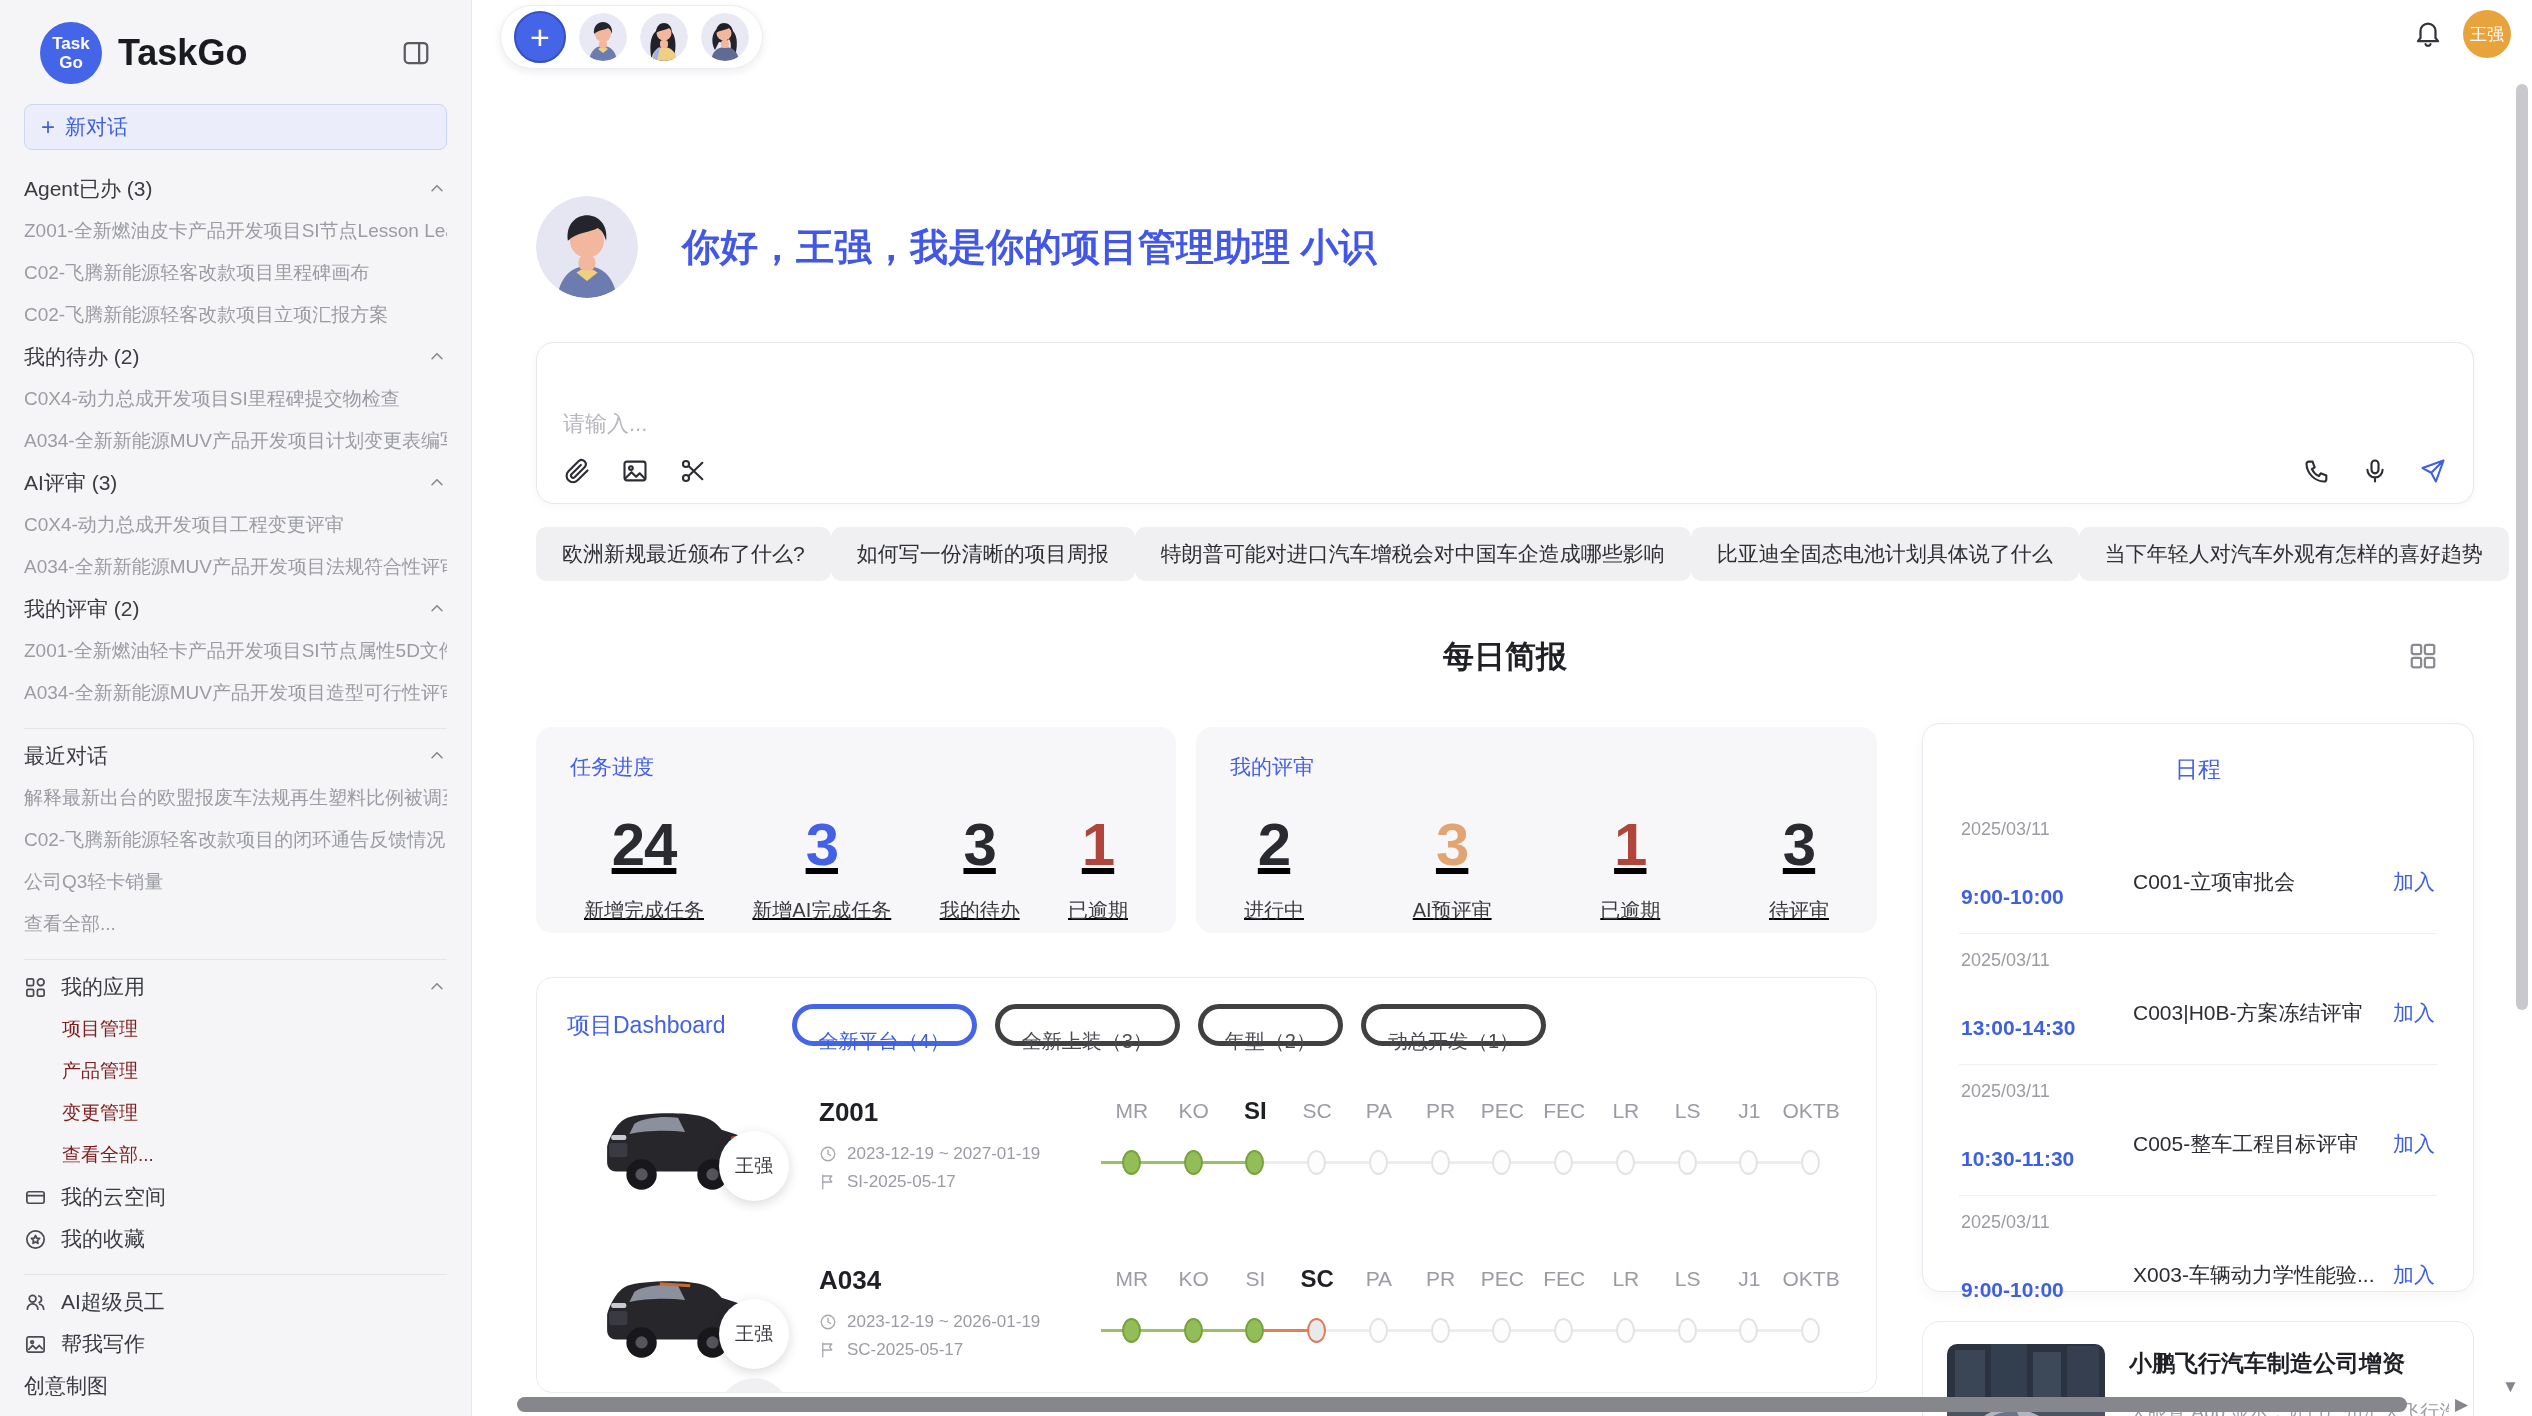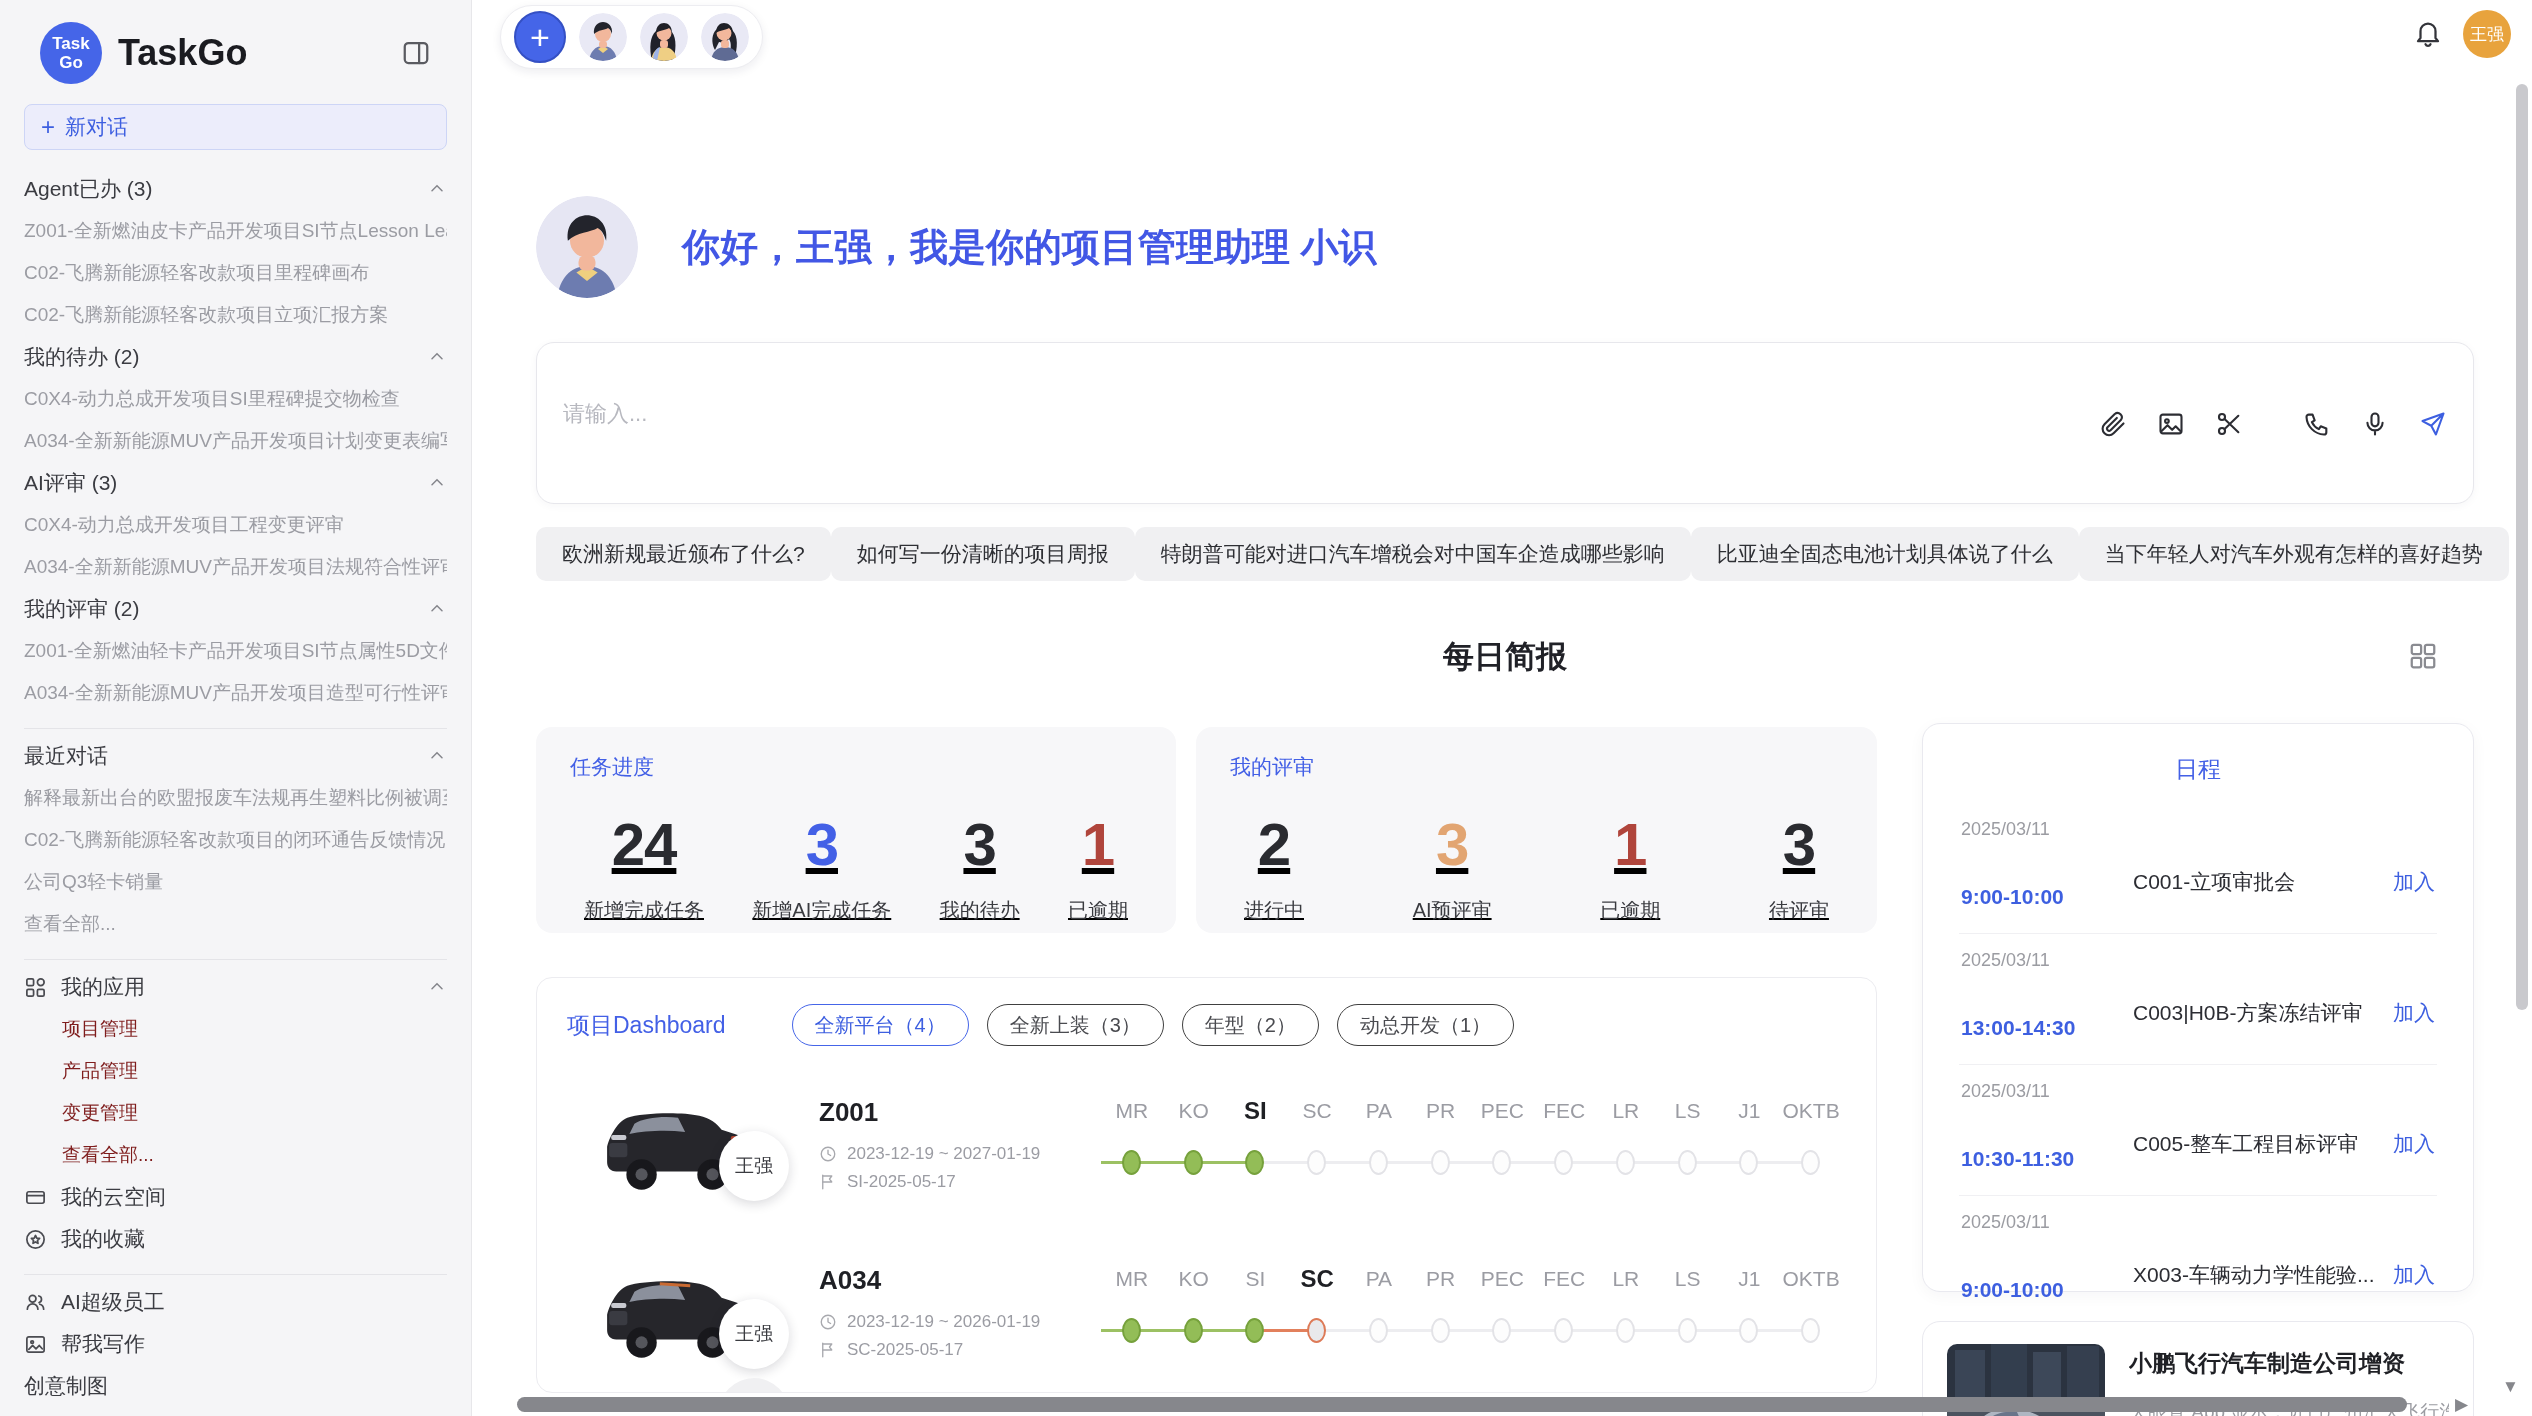--- a/index.html
+++ b/index.html
@@ -49,21 +49,21 @@
 
   
   .greeting { position:absolute; left:536px; top:196px; display:flex; align-items:center; }
   .greeting .g-avatar { width:102px; height:102px; border-radius:50%; overflow:hidden; flex:none; }
   .greeting .g-avatar svg { display:block; width:100%; height:100%; }
   .greeting .g-text { margin-left:44px; font-size:38px; font-weight:700; color:#4257e5; }
 
   
   .input-card { position:absolute; left:536px; top:342px; width:1938px; height:162px;
     background:#fff; border:1px solid #e7e7ec; border-radius:18px;
-    box-shadow:0 2px 8px rgba(40,40,80,.04); display:flex; flex-direction:row;
+    box-shadow:0 2px 8px rgba(40,40,80,.04); display:flex; flex-direction:column;
     justify-content:flex-end; padding:20px 26px 18px; }
   .chat-input { border:none; outline:none; font-size:22px; color:#2c2d33; width:100%;
     font-family:inherit; margin-bottom:20px; background:transparent; }
   .chat-input::placeholder { color:#b7b8bf; }
   .input-tools { display:flex; align-items:center; }
   .itool { width:28px; height:28px; color:#2c2d33; margin-right:30px; cursor:pointer; }
   .itool.right { margin-right:0; margin-left:30px; color:#2c2d33; }
   .itool.send { color:#3d5fe0; }
   .input-tools .grow { flex:1; }
 
@@ -89,22 +89,22 @@
   .stat .v { font-size:60px; font-weight:600; letter-spacing:-1px; color:#2a2b30; line-height:72px; }
   .stat .v.blue { color:#4360e6; } .stat .v.red { color:#b0453c; } .stat .v.orange { color:#e2a572; }
   .stat .l { margin-top:16px; font-size:20px; color:#3a3b40; }
 
   
   .dash { position:absolute; left:536px; top:977px; width:1341px; height:416px;
     background:#fff; border:1px solid #ececf0; border-radius:16px; overflow:hidden; }
   .dash-head { display:flex; align-items:center; padding:26px 30px 0; }
   .dash-title { color:#4360e6; font-size:23px; }
   .dash-tabs { display:flex; gap:18px; margin-left:66px; }
-  .dtab { height:42px; line-height:40px; padding:0 22px; border-radius:21px; background:#fff;
-    border:1px solid #404040; color:#4a4b50; font-size:20px; cursor:pointer; white-space:nowrap; }
+  .dtab { height:42px; line-height:40px; padding:12px 22px; border-radius:21px; background:#fff;
+    border:5px solid #404040; color:#4a4b50; font-size:20px; cursor:pointer; white-space:nowrap; }
   .dtab.active { border-color:#4565e8; color:#3d5fe0; }
   .proj-row { height:168px; padding:0 34px; display:flex; align-items:center; }
   .proj-row.first { margin-top:14px; }
   .truck-wrap { position:relative; width:226px; height:150px; flex:none; }
   .truck { position:absolute; left:28px; top:16px; width:152px; height:112px; }
   .owner-badge { position:absolute; left:148px; top:62px; width:70px; height:70px; border-radius:50%;
     background:#fff; box-shadow:0 3px 12px rgba(20,20,40,.16); display:flex; align-items:center;
     justify-content:center; font-size:19px; color:#3a3b40; }
   .proj-info { width:282px; margin-left:22px; flex:none; }
   .proj-name { font-size:26px; font-weight:700; color:#1f2025; margin-bottom:16px; }

